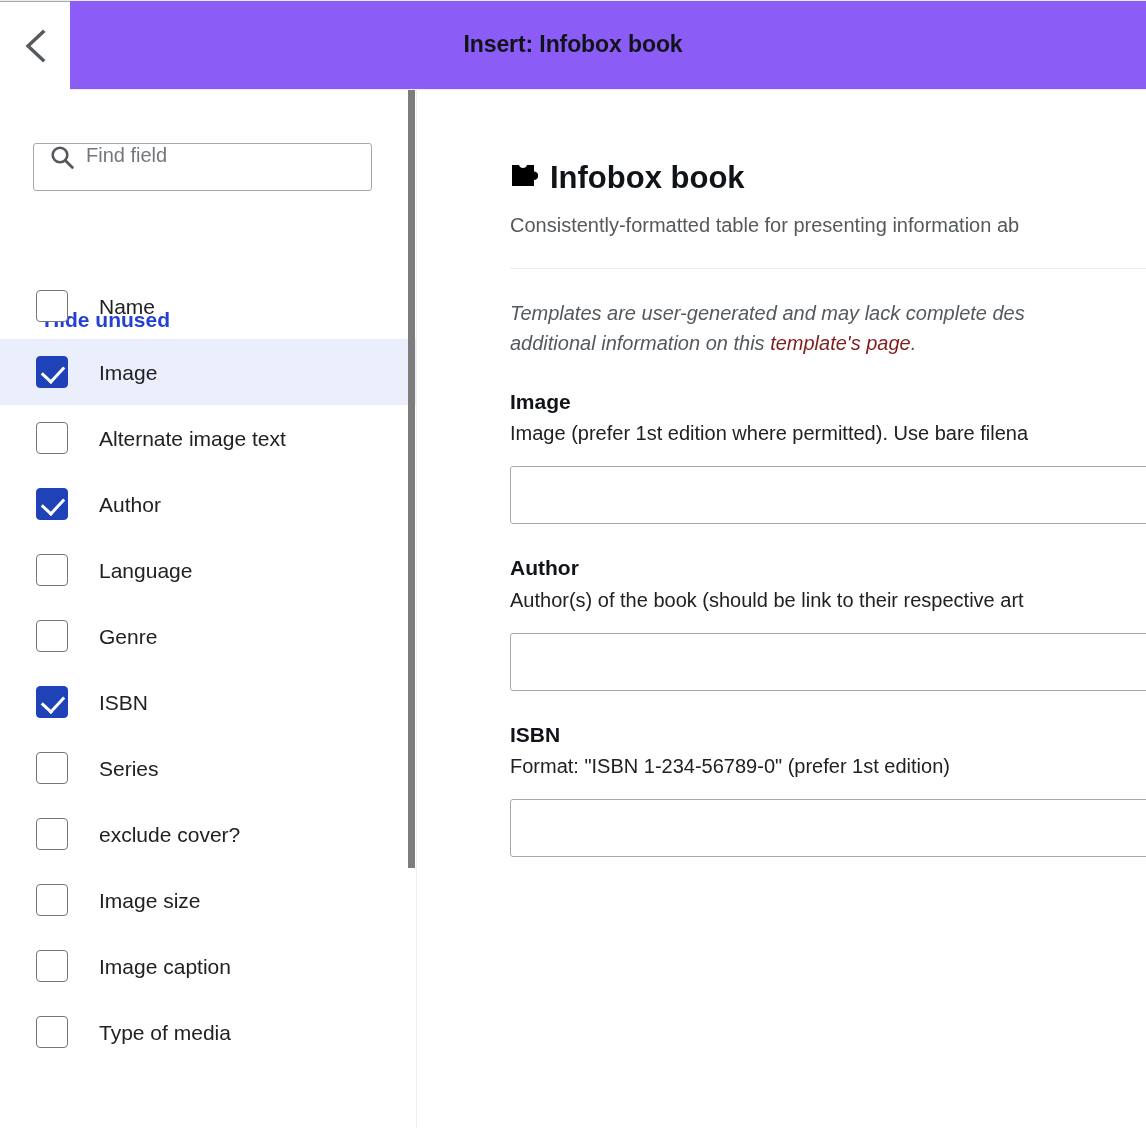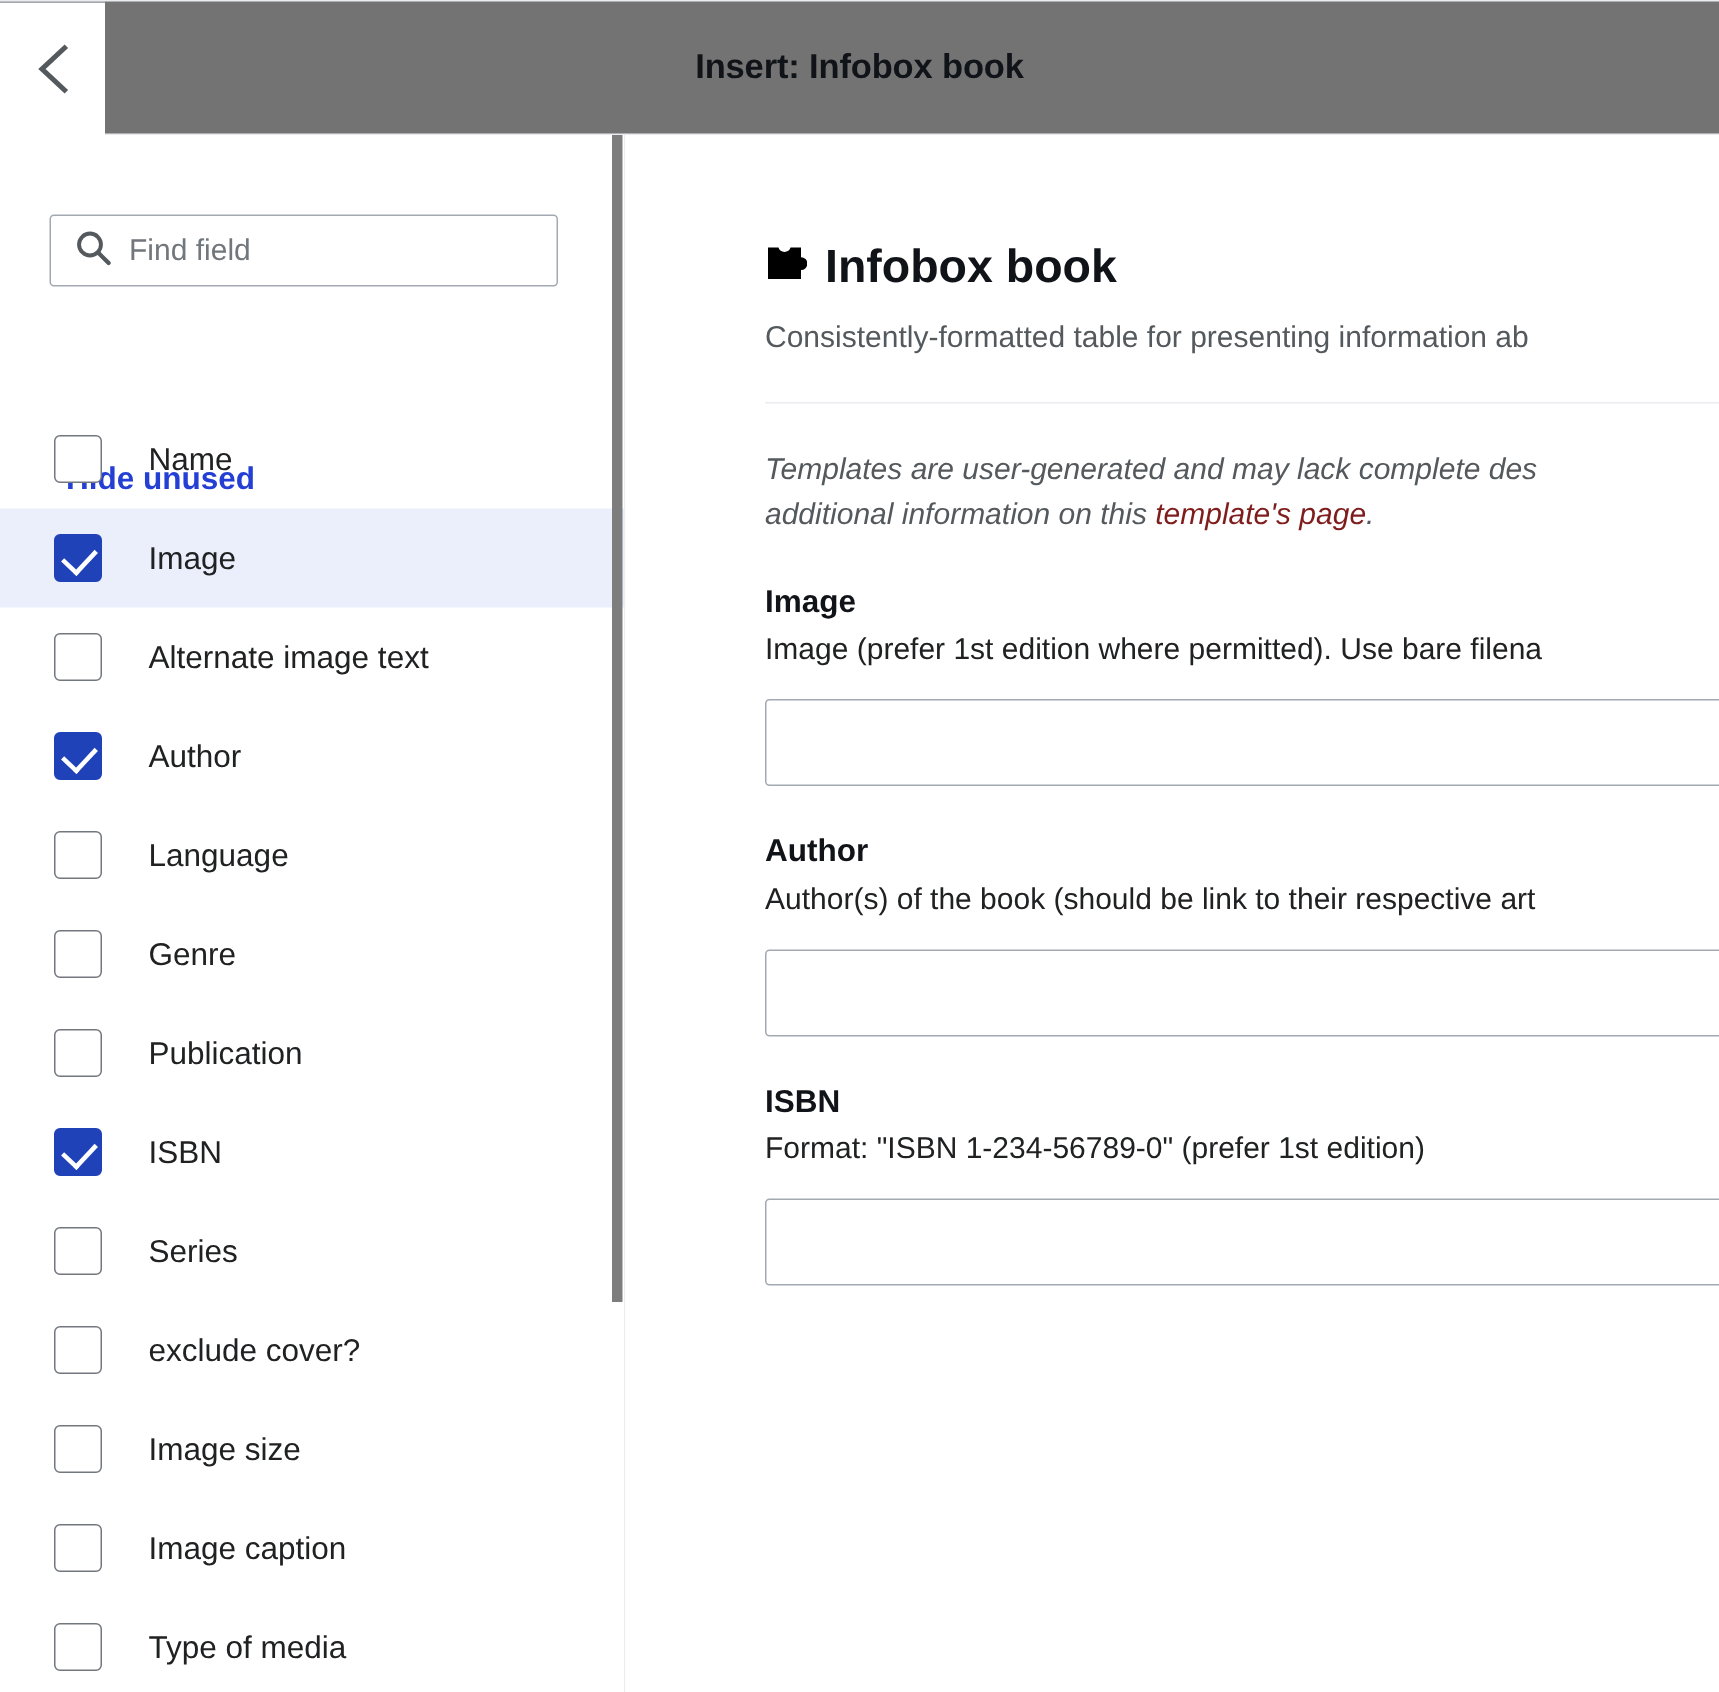--- a/index.html
+++ b/index.html
@@ -20,21 +20,21 @@
     overflow: hidden;
     background: #ffffff;
   }
 
   
   .header {
     position: absolute;
     top: 0; left: 0;
     width: 1146px;
     height: 90px;
-    background: #737373;
+    background: #8b5cf6;
     border-top: 1px solid #eaecf0;
     border-bottom: 1px solid #eaecf0;
   }
 
   .back-button {
     position: absolute;
     left: 0;
     top: 0;
     width: 70px;
     height: 90px;
@@ -86,21 +86,21 @@
     height: 48px;
   }
 
   .search-box {
     width: 339px;
     height: 48px;
     border: 1px solid #a2a9b1;
     border-radius: 3px;
     background: #ffffff;
     display: flex;
-    align-items: center;
+    align-items: flex-start;
     padding-left: 15px;
     cursor: text;
   }
   .search-icon { flex: 0 0 auto; display: block; margin-right: 11px; }
   .search-input {
     border: none;
     outline: none;
     background: transparent;
     font-family: "Liberation Sans", sans-serif;
     font-size: 20px;
@@ -343,24 +343,20 @@
           </div>
           <div class="field-row">
             <span class="cb"></span>
             <span class="field-label">Language</span>
           </div>
           <div class="field-row">
             <span class="cb"></span>
             <span class="field-label">Genre</span>
           </div>
           <div class="field-row">
-            <span class="cb"></span>
-            <span class="field-label">Publication</span>
-          </div>
-          <div class="field-row">
             <span class="cb checked"></span>
             <span class="field-label">ISBN</span>
           </div>
           <div class="field-row">
             <span class="cb"></span>
             <span class="field-label">Series</span>
           </div>
           <div class="field-row">
             <span class="cb"></span>
             <span class="field-label">exclude cover?</span>

